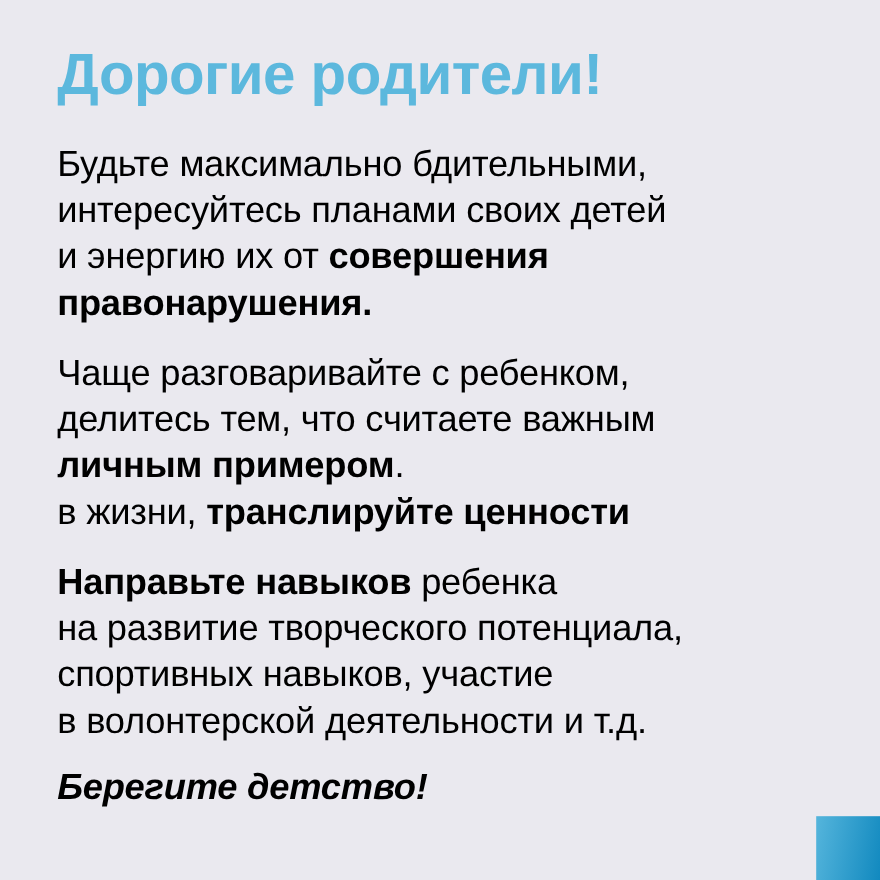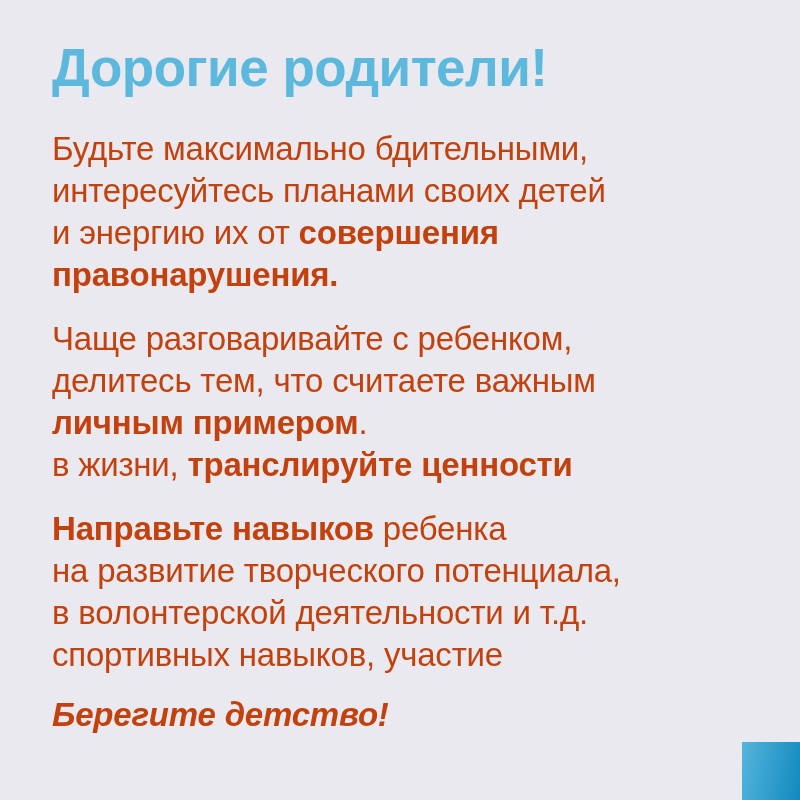--- a/index.html
+++ b/index.html
@@ -82,38 +82,38 @@
     background: linear-gradient(100deg, #55b5dc 0%, #36a4d2 42%, #1189bf 100%);
   }
 </style>
 </head>
 <body style="background: rgb(234, 233, 239);">
 
 <div class="poster" style="background: rgb(234, 233, 239);">
 
   <h1 class="poster-title" style="color: rgb(92, 184, 221);">Дорогие родители!</h1>
 
-  <div class="body-copy" style="color: #c2410c;">
+  <div class="body-copy" style="color: #000000;">
       <p class="para">
         <span class="line"><span>Будьте максимально бдительными,</span></span>
         <span class="line"><span>интересуйтесь планами своих детей</span></span>
         <span class="line"><span>и энергию их от </span><span class="em">совершения</span></span>
         <span class="line"><span class="em">правонарушения.</span></span>
       </p>
       <p class="para">
         <span class="line"><span>Чаще разговаривайте с ребенком,</span></span>
         <span class="line"><span>делитесь тем, что считаете важным</span></span>
         <span class="line"><span class="em">личным примером</span><span>.</span></span>
         <span class="line"><span>в жизни, </span><span class="em">транслируйте ценности</span></span>
       </p>
       <p class="para">
         <span class="line"><span class="em">Направьте навыков</span><span> ребенка</span></span>
         <span class="line"><span>на развитие творческого потенциала,</span></span>
+        <span class="line"><span>спортивных навыков, участие</span></span>
         <span class="line"><span>в волонтерской деятельности и т.д.</span></span>
-        <span class="line"><span>спортивных навыков, участие</span></span>
       </p>
       <p class="para para-closing">
         <span class="line"><span class="em">Берегите детство!</span></span>
       </p>
     </div>
 
   <div class="corner-accent" style="background: linear-gradient(100deg, rgb(85, 181, 220) 0%, rgb(17, 137, 191) 100%);"></div>
 
 </div>
 

